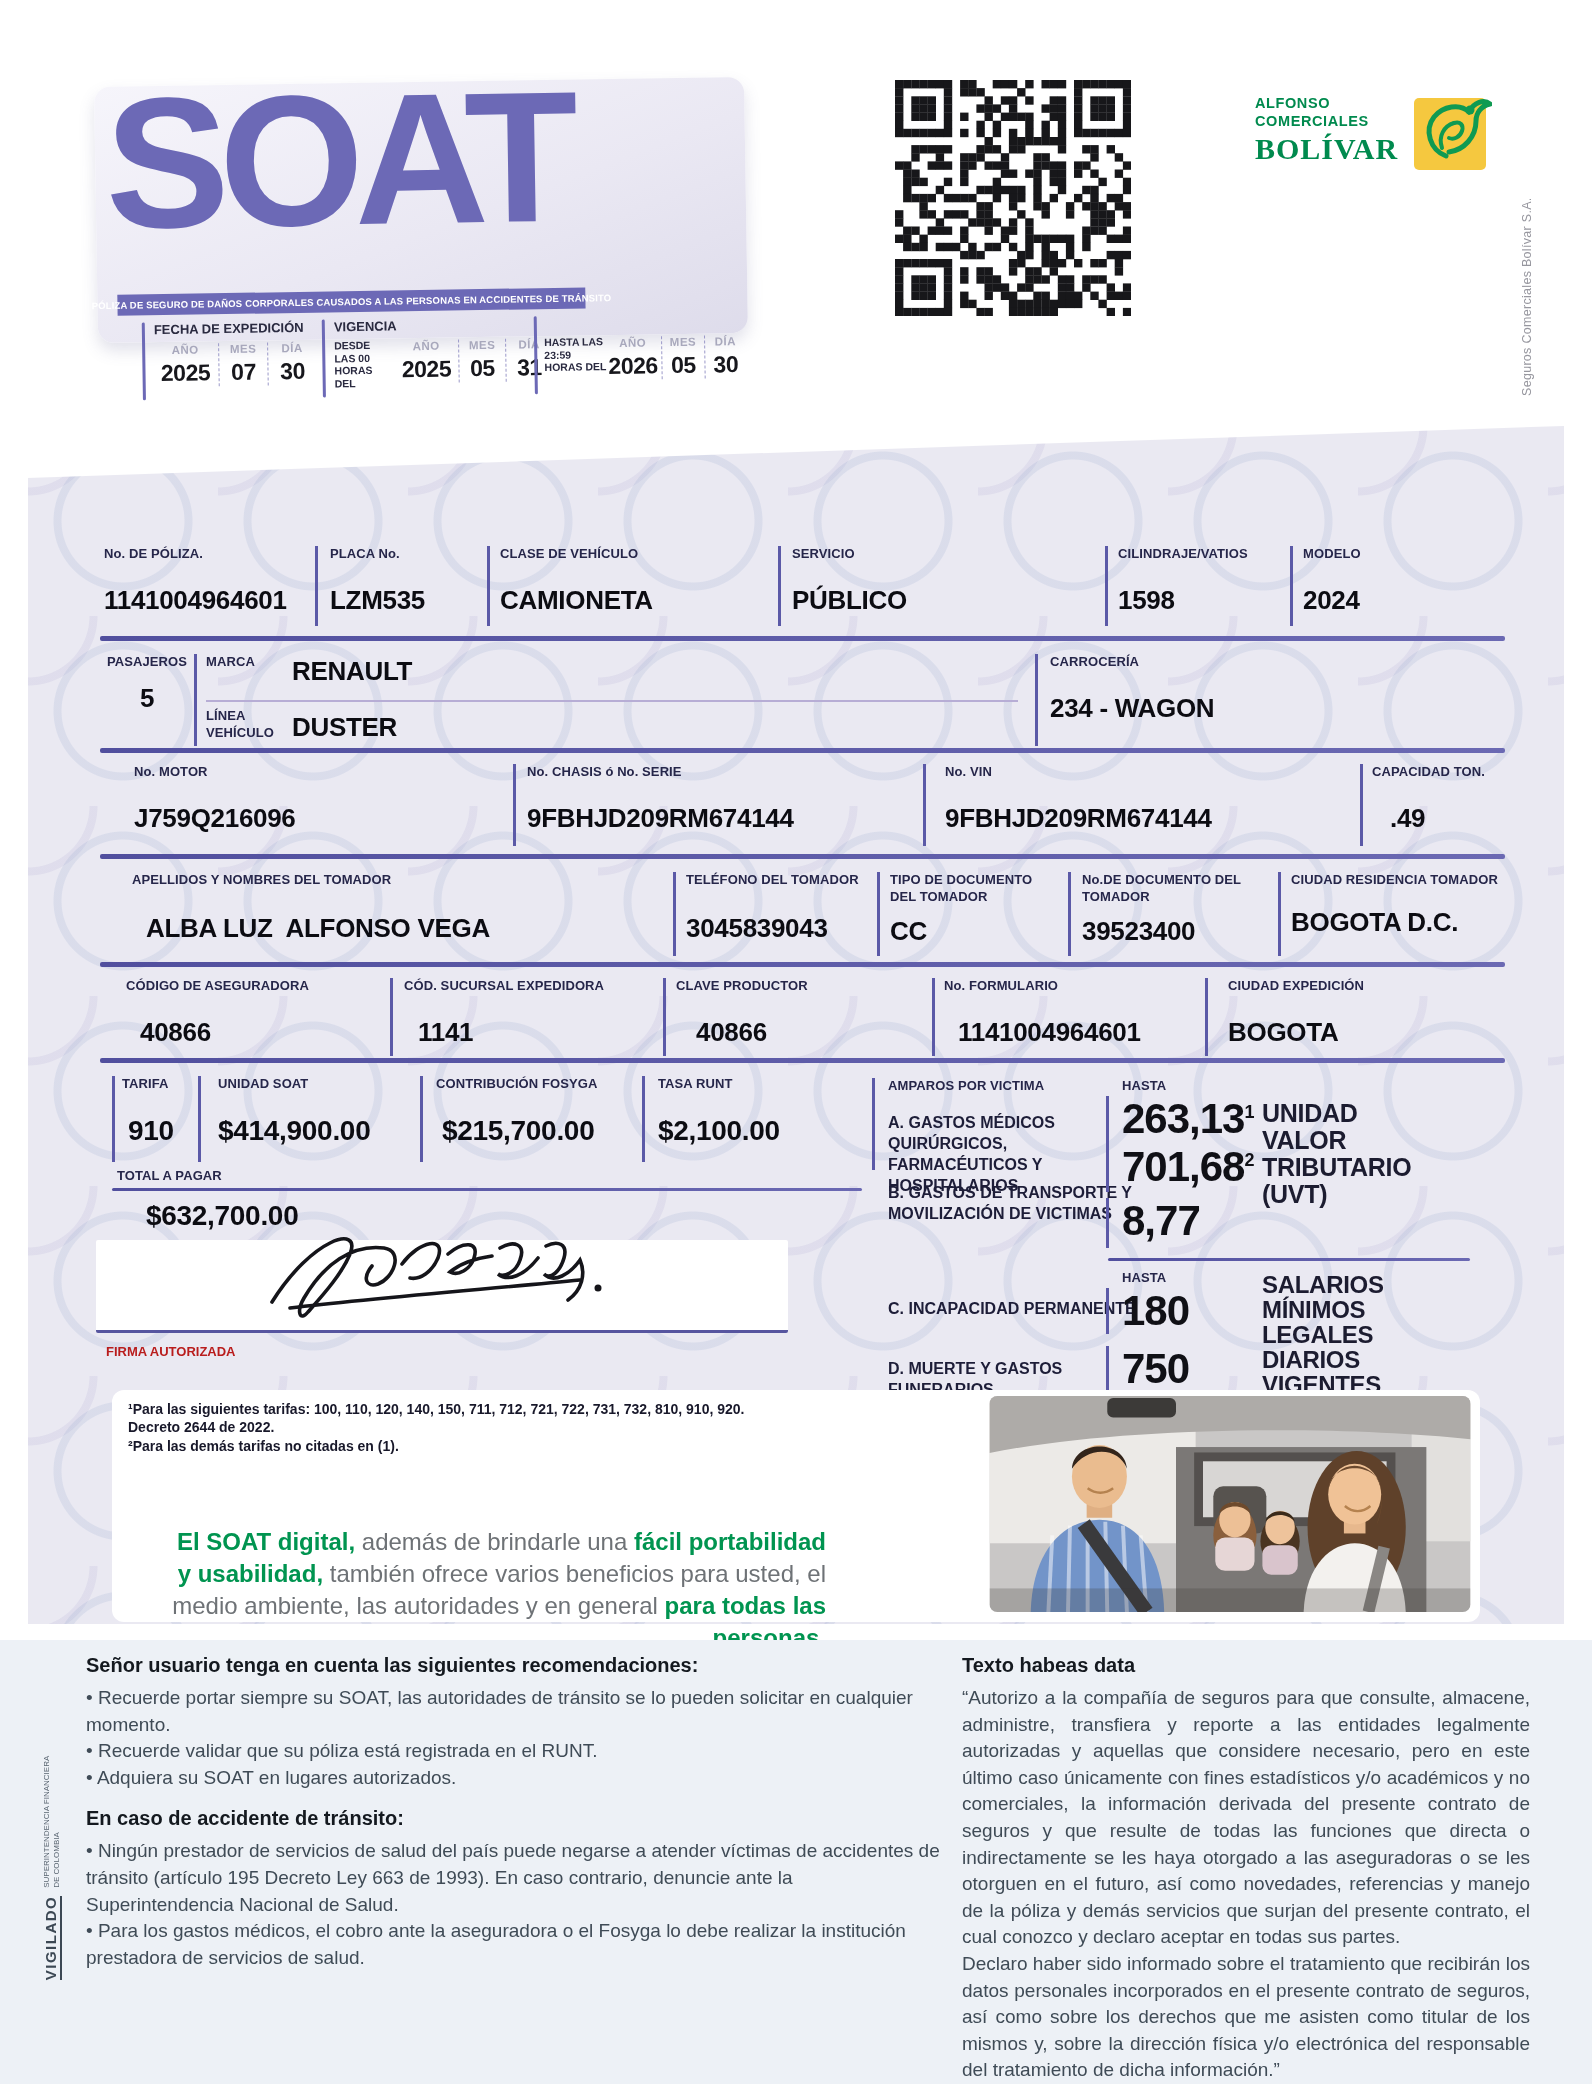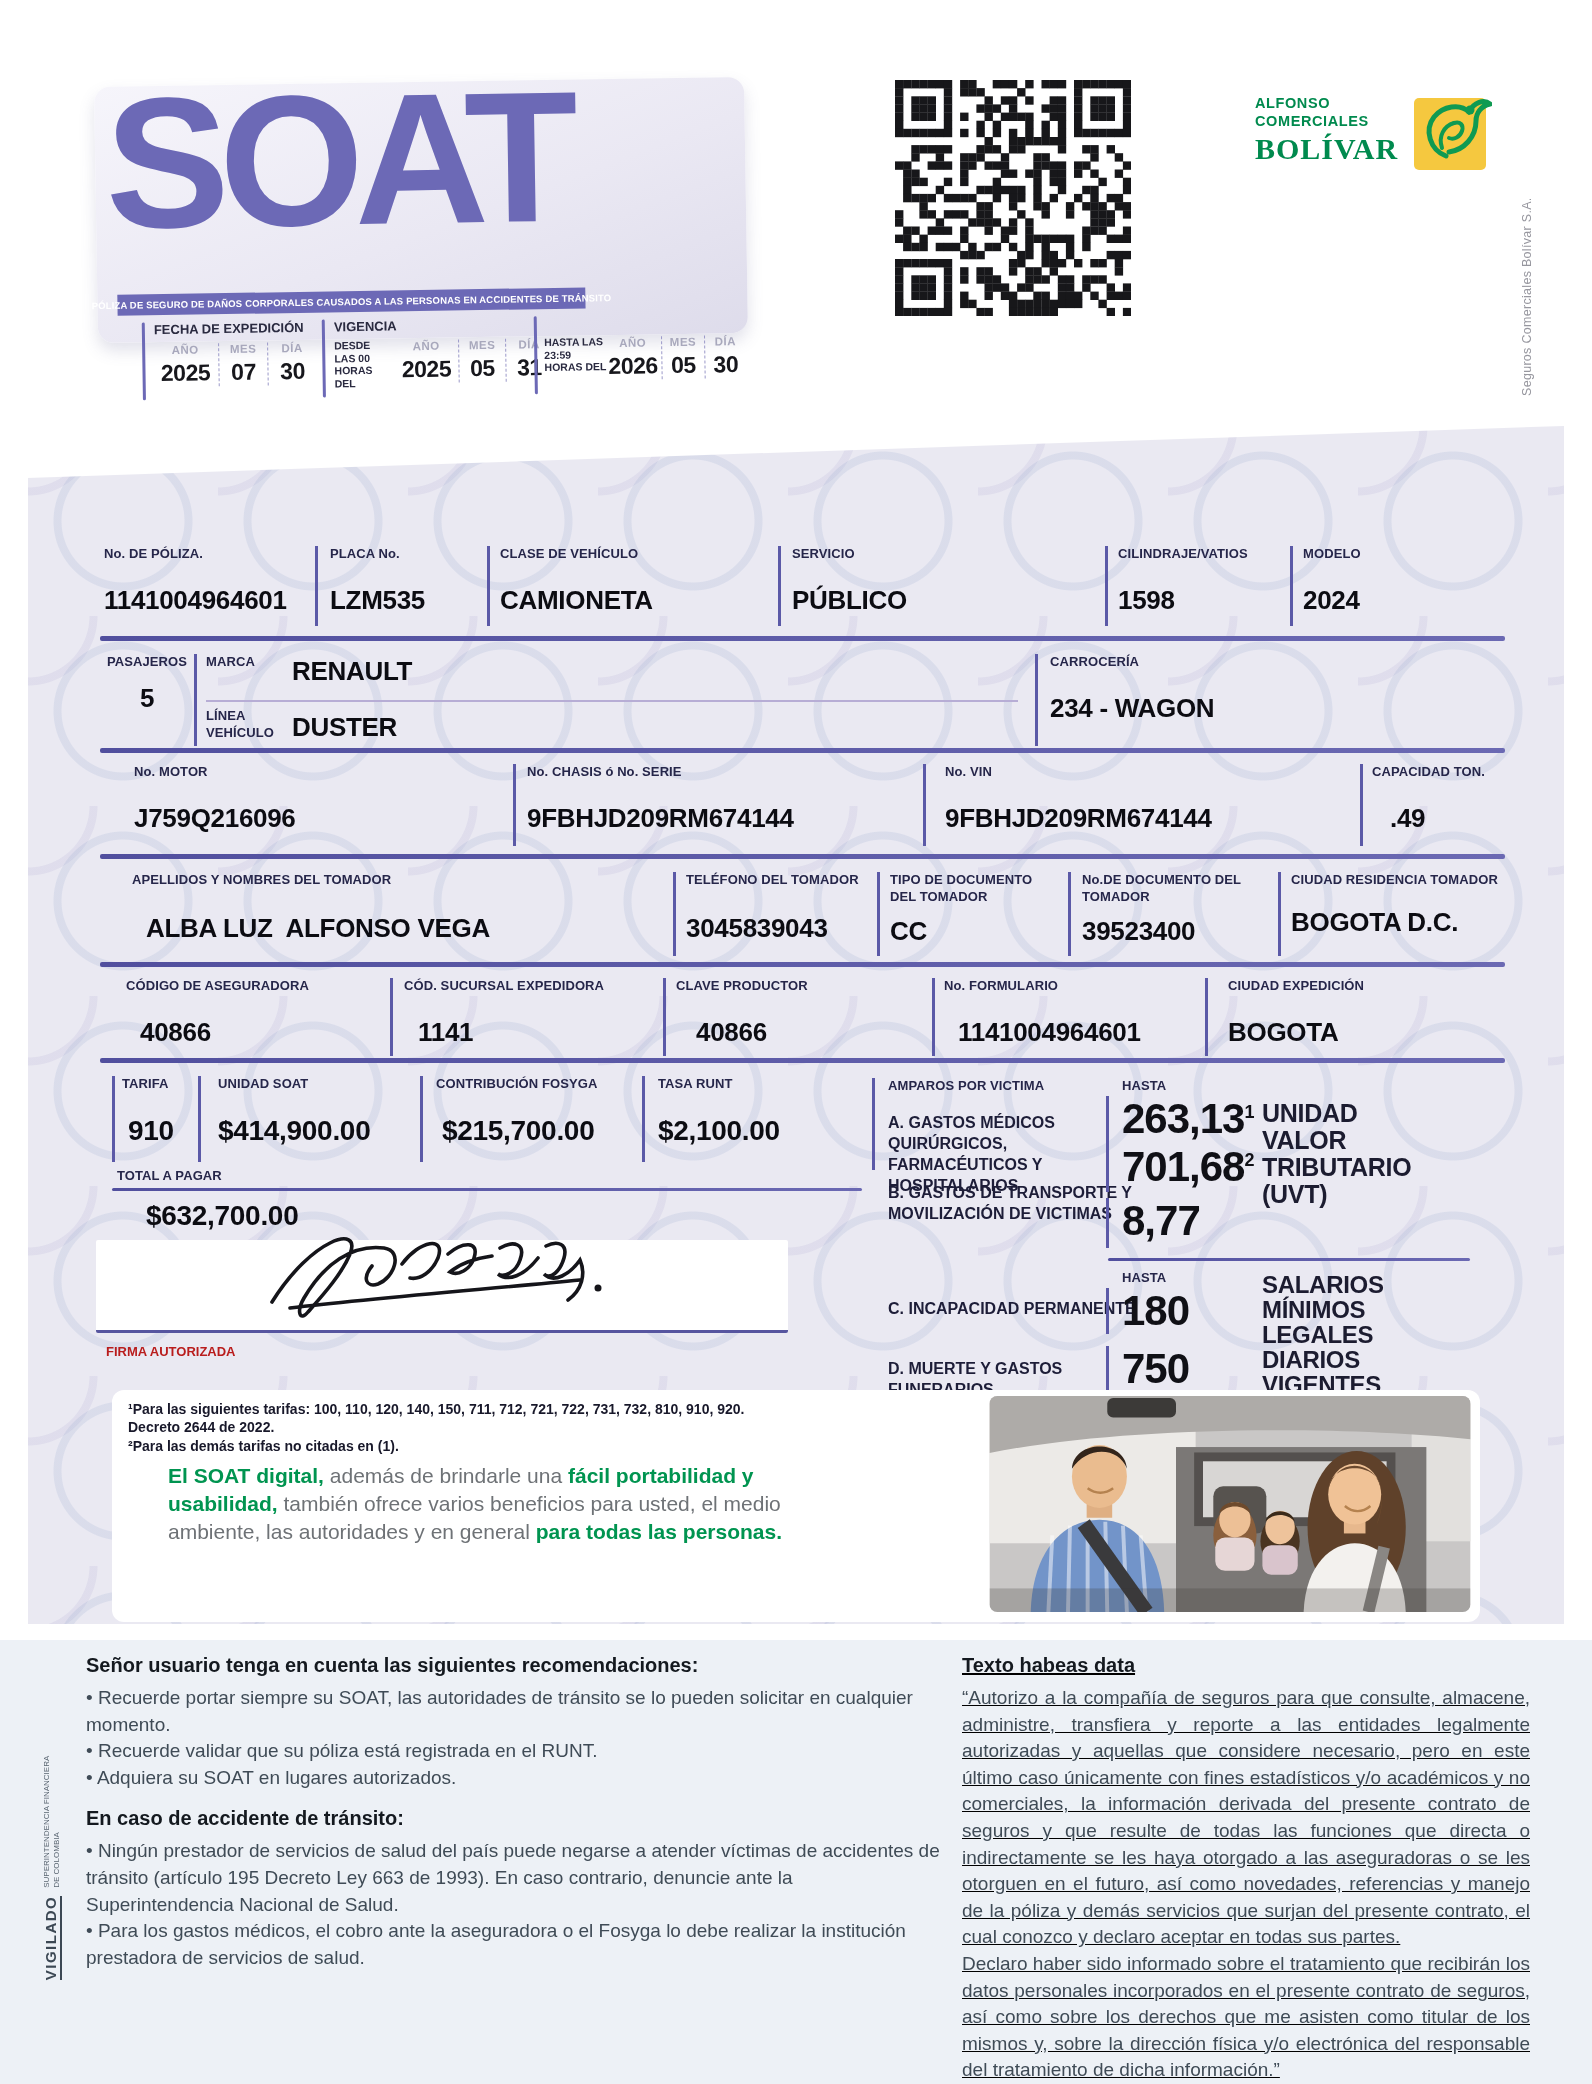--- a/index.html
+++ b/index.html
@@ -61,30 +61,30 @@
 
   
   .sigbox{position:absolute;left:96px;top:1240px;width:692px;height:90px;background:#fff;
         border-bottom:3px solid #57559f;border-radius:2px;}
   .firma{position:absolute;left:106px;top:1344px;font-size:13px;font-weight:700;color:#b91c1c;}
 
   
   .infopanel{position:absolute;left:112px;top:1390px;width:1368px;height:232px;background:#fff;border-radius:12px;}
   .footnotes{position:absolute;left:128px;top:1400px;width:700px;font-size:14px;font-weight:700;
         color:#18182a;line-height:1.32;}
-  .greenpara{position:absolute;left:168px;top:1462px;width:658px;font-size:21px;line-height:1.33;color:#6e7276;}
+  .greenpara{position:absolute;left:168px;top:1526px;width:658px;font-size:24px;line-height:1.33;color:#6e7276;text-align:right;}
   .greenpara b{color:#009450;font-weight:700;}
   .photo{position:absolute;left:988px;top:1396px;width:484px;height:216px;}
 
   
   .bottom{position:absolute;left:0;top:1640px;width:1592px;height:444px;background:#edf1f6;}
   .bt{font-size:20px;font-weight:700;color:#14191f;margin:0 0 8px 0;}
   .bp{font-size:19px;color:#3f4b56;line-height:1.4;margin:0;}
   .leftcol{position:absolute;left:86px;top:1654px;width:856px;}
-  .rightcol{position:absolute;left:962px;top:1654px;width:568px;text-decoration:underline;}
+  .rightcol{position:absolute;left:962px;top:1654px;width:568px;}
   .rightcol p{text-align:justify;}
   .leftcol .bt2{margin-top:16px;}
   .vigilado{position:absolute;left:-78px;top:1846px;width:260px;height:44px;display:flex;
         align-items:center;justify-content:center;gap:8px;transform:rotate(-90deg);}
   .vig-word{font-size:15px;font-weight:700;color:#3c4854;letter-spacing:1.5px;border-bottom:2.5px solid #3c4854;padding-bottom:1px;}
   .vig-small{font-size:8px;color:#5a6672;line-height:1.25;}
 </style>
 </head>
 <body>
 

